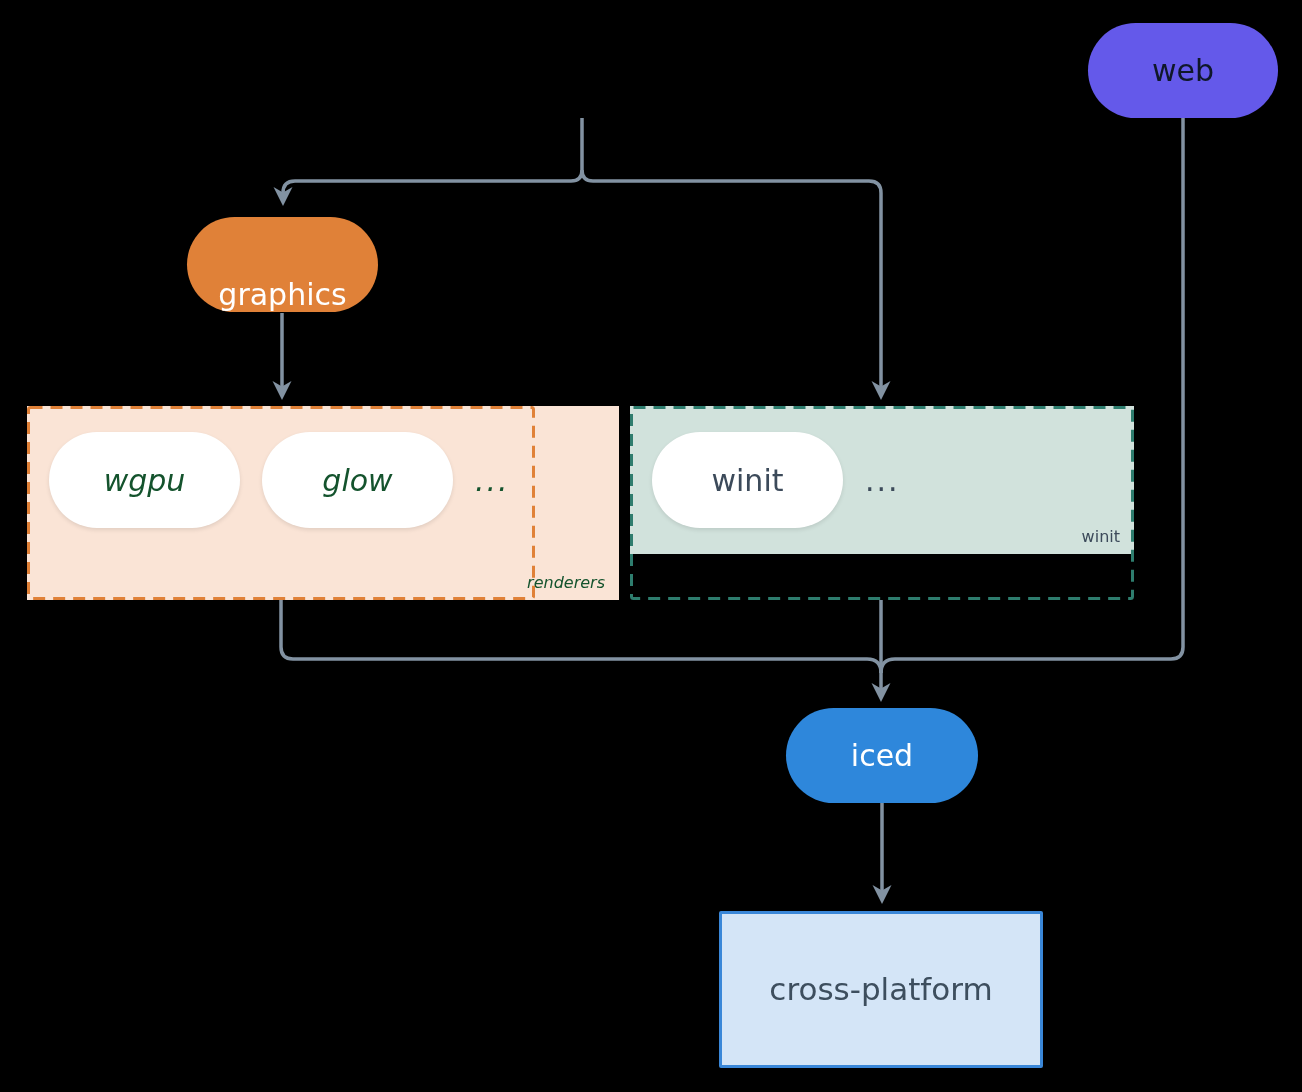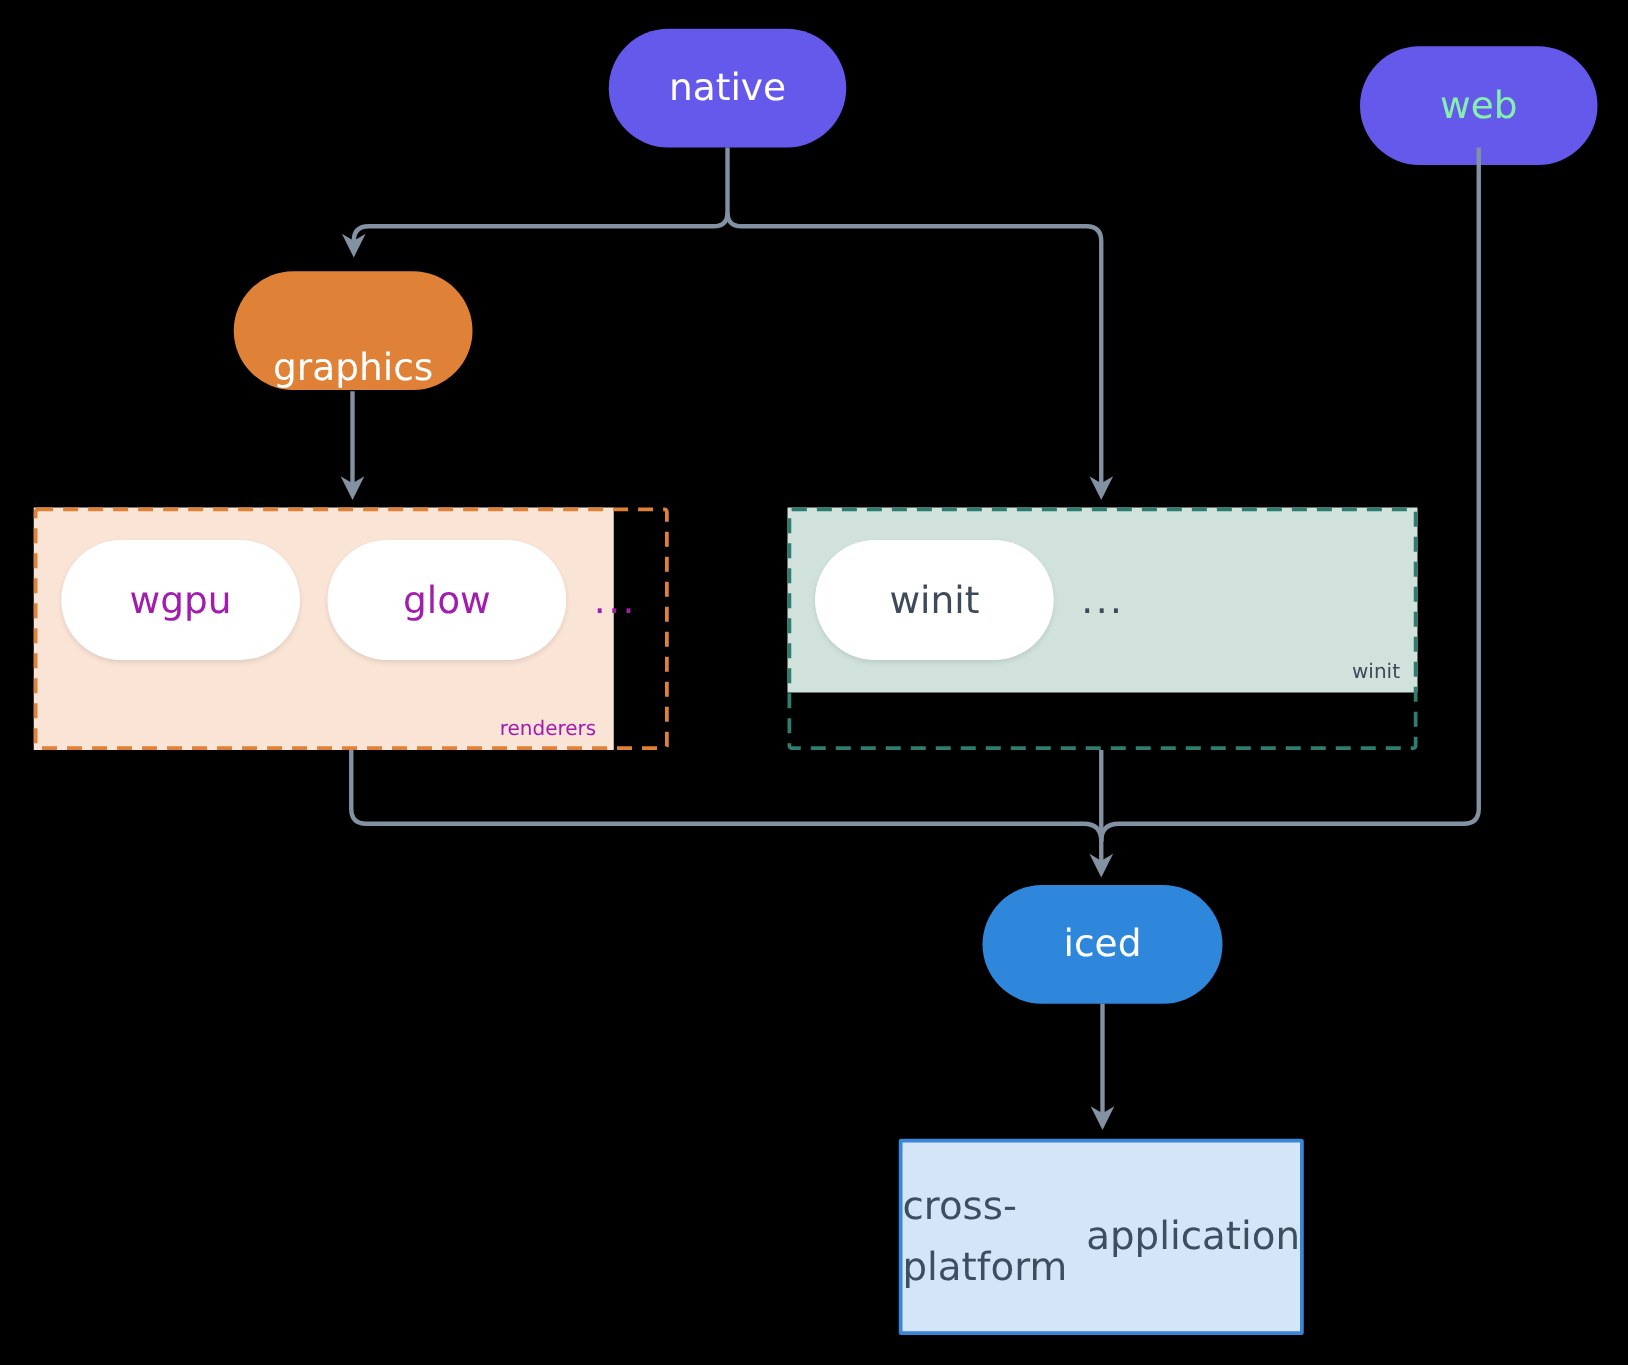--- a/index.html
+++ b/index.html
@@ -60,33 +60,30 @@
     pointer-events:none;
   }
   #edges path.edge{fill:none;stroke-width:3.5px;}
   #edges rect.group-border{fill:none;stroke-width:3px;stroke-dasharray:12 8;}
 </style>
 </head>
 <body>
 
 <div id="canvas">
 
-  <div class="pill node-pill" style="left: 487px; top: 23px; width: 190px; height: 95px; background-color: rgb(100, 89, 234); color: rgb(255, 255, 255);">
-    <span>native</span>
-  </div>
 
-  <div class="pill node-pill" style="left: 1088px; top: 23px; width: 190px; height: 95px; background-color: rgb(100, 89, 234); color: #86efac; margin-top: 14px;">
+  <div class="pill node-pill" style="left: 1088px; top: 23px; width: 190px; height: 95px; background-color: rgb(100, 89, 234); color: #0f172a;">
     <span>web</span>
   </div>
 
   <div class="pill node-pill" style="left: 187px; top: 217px; width: 191px; height: 95px; background-color: rgb(224, 129, 56); color: rgb(255, 255, 255); align-items: flex-end;">
     <span>graphics</span>
   </div>
 
-  <div class="group" style="left: 27px; top: 406px; width: 464px; height: 194px; background-color: rgb(250, 228, 214); color: #a21caf;">
+  <div class="group" style="left: 27px; top: 406px; width: 592px; height: 194px; background-color: rgb(250, 228, 214); color: #14532d; font-style: italic;">
     <div class="group-row">
       <div class="sub-pill">
         <span>wgpu</span>
       </div>
       <div class="sub-pill">
         <span>glow</span>
       </div>
       <span class="ellipsis">...</span>
     </div>
     <span class="group-label">renderers</span>
@@ -101,21 +98,20 @@
     </div>
     <span class="group-label">winit</span>
   </div>
 
   <div class="pill node-pill" style="left: 786px; top: 708px; width: 192px; height: 95px; background-color: rgb(46, 135, 219); color: rgb(255, 255, 255);">
     <span>iced</span>
   </div>
 
   <div class="app-box" style="background-color: rgb(212, 229, 247); border-color: rgb(58, 135, 216); color: rgb(61, 78, 94);">
     <span>cross-platform</span>
-    <span>application</span>
   </div>
 
   <svg id="edges" width="1302" height="1092" viewBox="0 0 1302 1092">
 
     <rect class="group-border" x="28.5" y="407.5" width="505" height="191" rx="2" style="stroke: rgb(224, 129, 56);"></rect>
     <rect class="group-border" x="631.5" y="407.5" width="501" height="191" rx="2" style="stroke: rgb(46, 125, 110);"></rect>
 
     <g style="stroke: rgb(130, 146, 162);">
       <path class="edge" d="M 582 118 L 582 170 Q 582 181 571 181 L 295 181 Q 283 181 283 193 L 283 195"></path>
       <path class="edge" d="M 582 170 Q 582 181 593 181 L 869 181 Q 881 181 881 193 L 881 388"></path>

